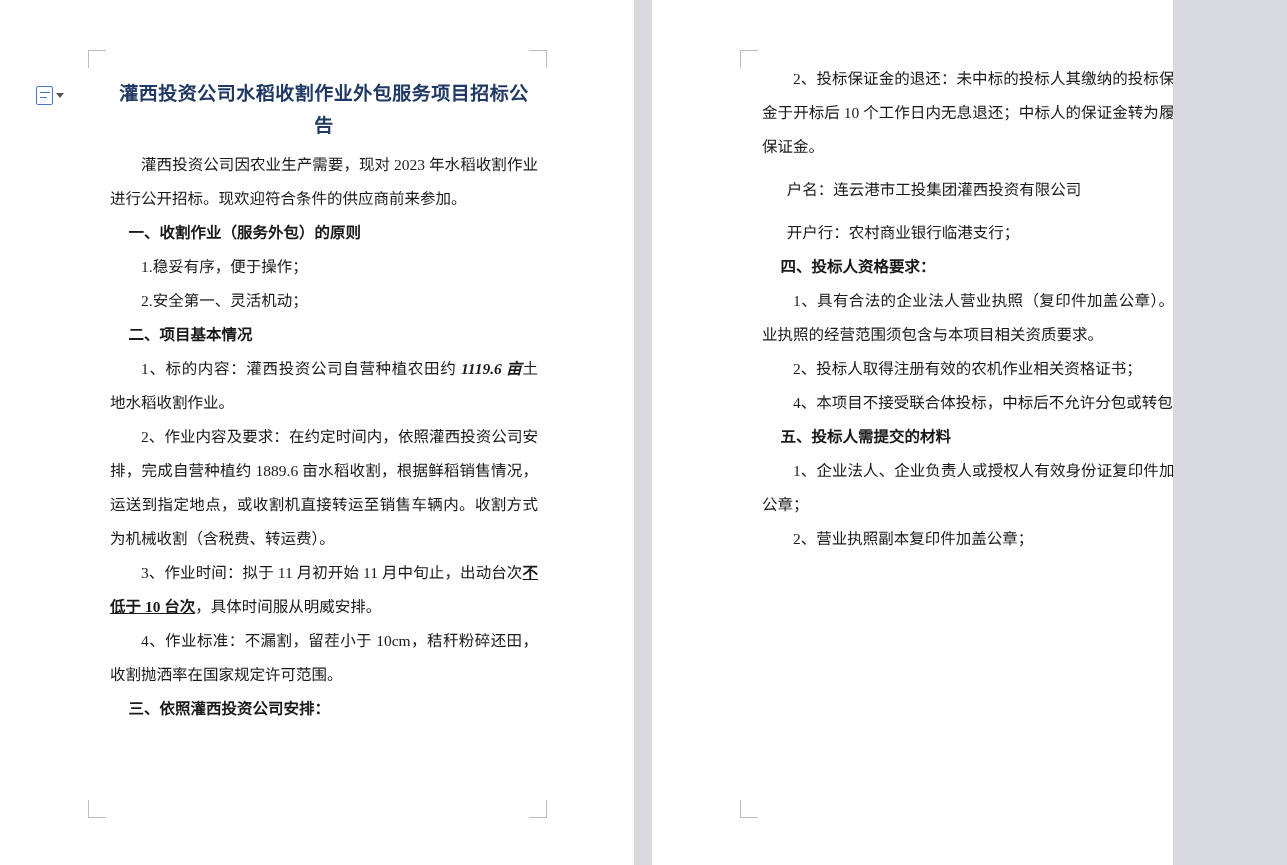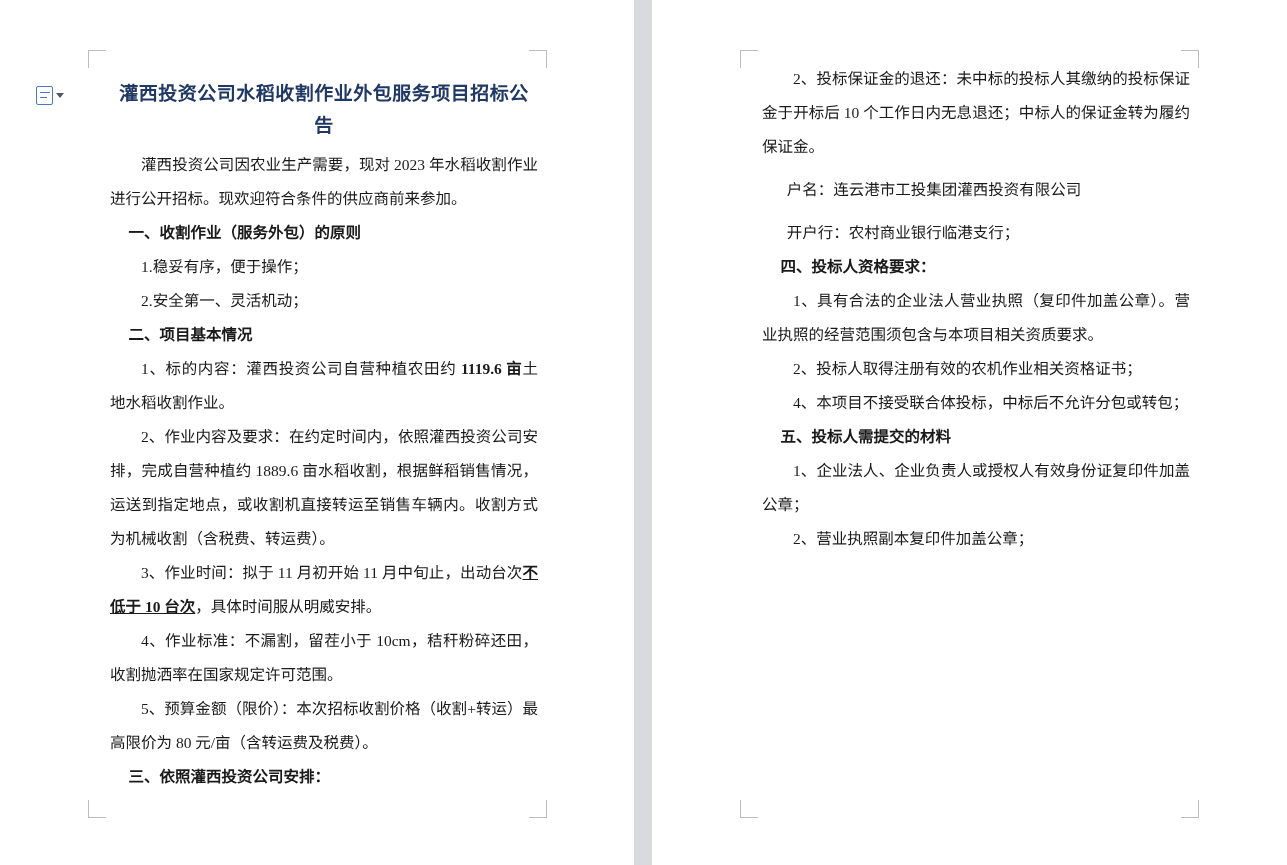--- a/index.html
+++ b/index.html
@@ -3,21 +3,21 @@
 <meta charset="utf-8">
 <style>
   html, body {
     margin: 0;
     padding: 0;
     background: #d8dade;
     font-family: "Liberation Serif", "DejaVu Serif", serif;
   }
   #viewport {
     position: relative;
-    width: 1287px;
+    width: 1173px;
     height: 865px;
     overflow: hidden;
     background: #d8dade;
   }
   .page {
     position: absolute;
     top: 0;
     background: #ffffff;
     height: 865px;
     box-sizing: border-box;
@@ -73,21 +73,21 @@
     margin: 0;
     text-align: justify;
     text-justify: inter-ideograph;
   }
   .indent2 { text-indent: 2em; }
   .indent1 { text-indent: 1.6em; margin-top: 9px; }
   .heading {
     font-weight: bold;
     text-indent: 1.2em;
   }
-  .b { font-weight: bold; }
+  .b { font-weight: bold; font-style: italic; }
   .u { text-decoration: underline; font-weight: bold; }
 
   
   .outline-icon {
     position: absolute;
     left: 36px;
     top: 84px;
     width: 30px;
     height: 22px;
     display: flex;
@@ -152,21 +152,20 @@
       <p class="indent2">2.安全第一、灵活机动；</p>
       <p class="heading">二、项目基本情况</p>
 
       <p class="indent2"><span>1、标的内容：灌西投资公司自营种植农田约 </span><span class="b">1119.6 亩</span><span>土地水稻收割作业。</span></p>
 
       <p class="indent2">2、作业内容及要求：在约定时间内，依照灌西投资公司安排，完成自营种植约 1889.6 亩水稻收割，根据鲜稻销售情况，运送到指定地点，或收割机直接转运至销售车辆内。收割方式为机械收割（含税费、转运费）。</p>
 
       <p class="indent2"><span>3、作业时间：拟于 11 月初开始 11 月中旬止，出动台次</span><span class="u">不低于 10 台次</span><span>，具体时间服从明威安排。</span></p>
 
       <p class="indent2">4、作业标准：不漏割，留茬小于 10cm，秸秆粉碎还田，收割抛洒率在国家规定许可范围。</p>
-      <p class="indent2">5、预算金额（限价）：本次招标收割价格（收割+转运）最高限价为 80 元/亩（含转运费及税费）。</p>
       <p class="heading">三、依照灌西投资公司安排：</p>
     </div>
 
     <div class="outline-icon">
       <span class="sheet"></span>
       <span class="caret"></span>
     </div>
   </div>
 
   <div class="page" id="page-right">

